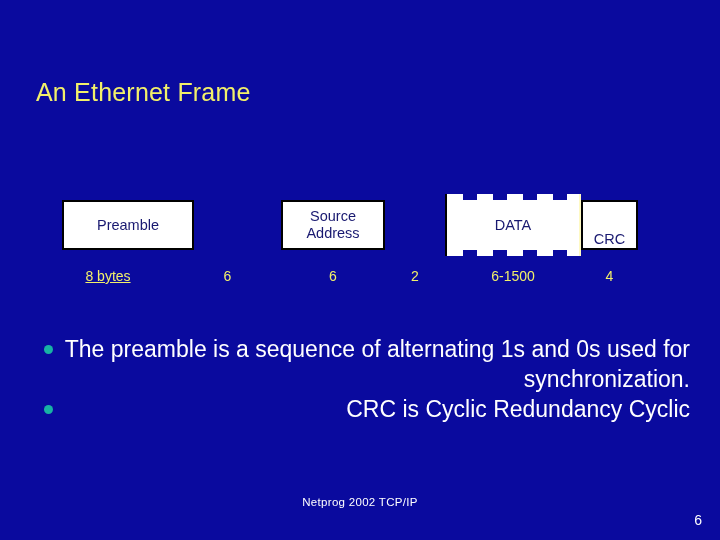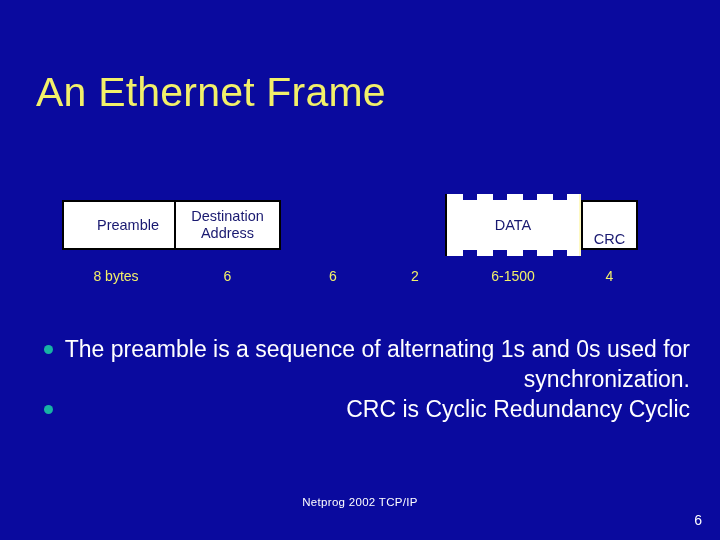--- a/index.html
+++ b/index.html
@@ -18,21 +18,21 @@
     height: 540px;
     background: #0A0A9E;
   }
 
   
   #slide-title {
     position: absolute;
     left: 36px;
     top: 72px;
     width: 648px;
-    font-size: 41px;
+    font-size: 25px;
     line-height: 40px;
     color: #F2F06A;
     letter-spacing: 0.2px;
     white-space: nowrap;
   }
 
   
   #frame-diagram {
     position: absolute;
     left: 42px;
@@ -169,40 +169,40 @@
 <div id="slide">
 
   <div id="slide-title">An Ethernet Frame</div>
 
   <div id="frame-diagram">
 
     <div class="frame-cell" id="cell-preamble" style="left:0px; width:132px;margin-left:20px;">
       <span class="cell-label">Preamble</span>
     </div>
 
-    <div class="frame-cell" id="cell-dest" style="left:132px; width:107px;">
-      <span class="cell-label">Destination Address</span>
-    </div>
-
+
+    <div class="frame-cell" id="cell-src" style="left:239px; width:104px;">
+      <span class="cell-label">Source Address</span>
+    </div>
 
 
     <div class="frame-cell" id="cell-data" style="left:403px; width:136px;">
       <div class="data-inner"></div>
       <div class="data-teeth-top"></div>
       <div class="data-teeth-bottom"></div>
       <span class="data-text">DATA</span>
     </div>
 
     <div class="frame-cell" id="cell-crc" style="left:539px; width:57px;align-items:flex-end;">
       <span class="cell-label">CRC</span>
     </div>
   </div>
 
   <div id="size-row">
-    <div class="size-label" style="left:8px; width:132px;">8 bytes</div>
+    <div class="size-label" style="left:0px; width:132px;text-decoration:underline;">8 bytes</div>
     <div class="size-label" style="left:132px; width:107px;">6</div>
     <div class="size-label" style="left:239px; width:104px;">6</div>
     <div class="size-label" style="left:343px; width:60px;">2</div>
     <div class="size-label" style="left:403px; width:136px;">6-1500</div>
     <div class="size-label" style="left:539px; width:57px;">4</div>
   </div>
 
   <div id="bullets">
     <div class="bullet-item">
       <span class="bullet-marker"></span>

